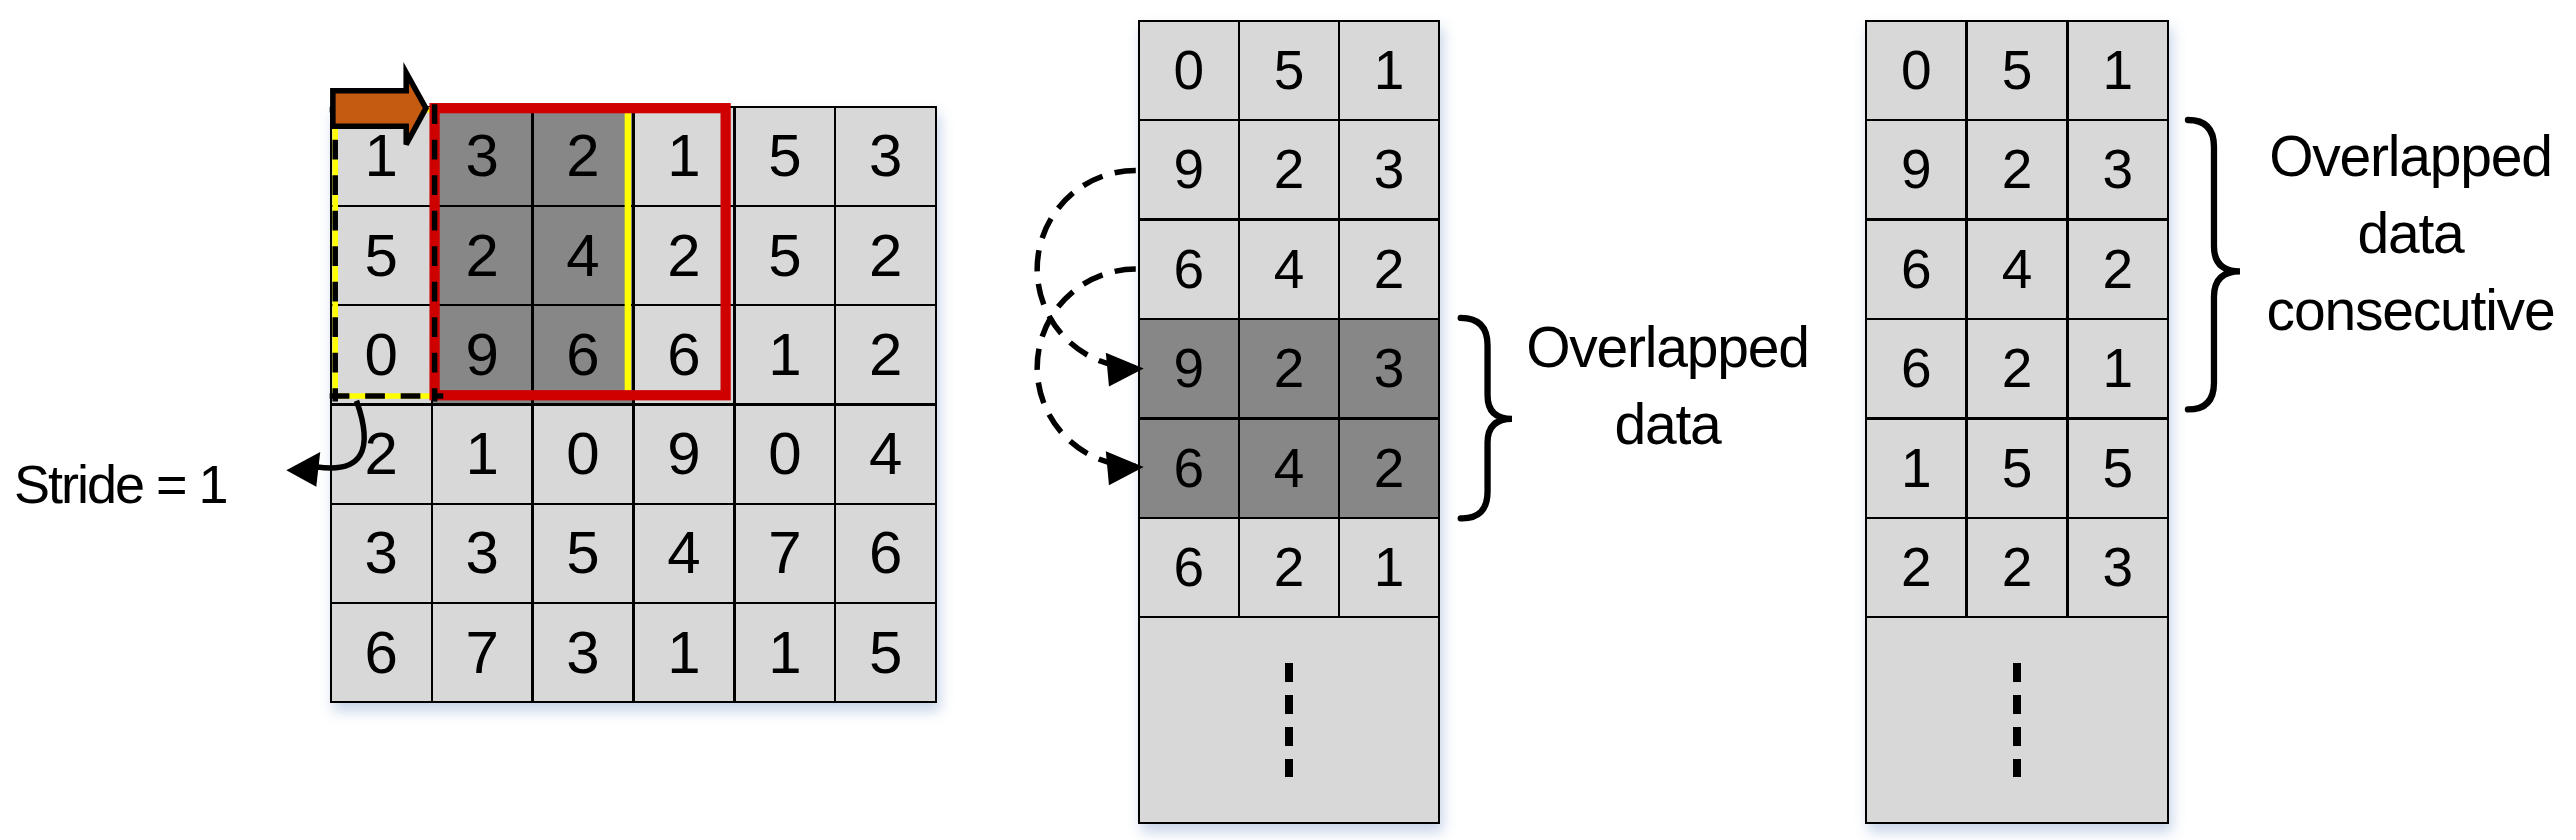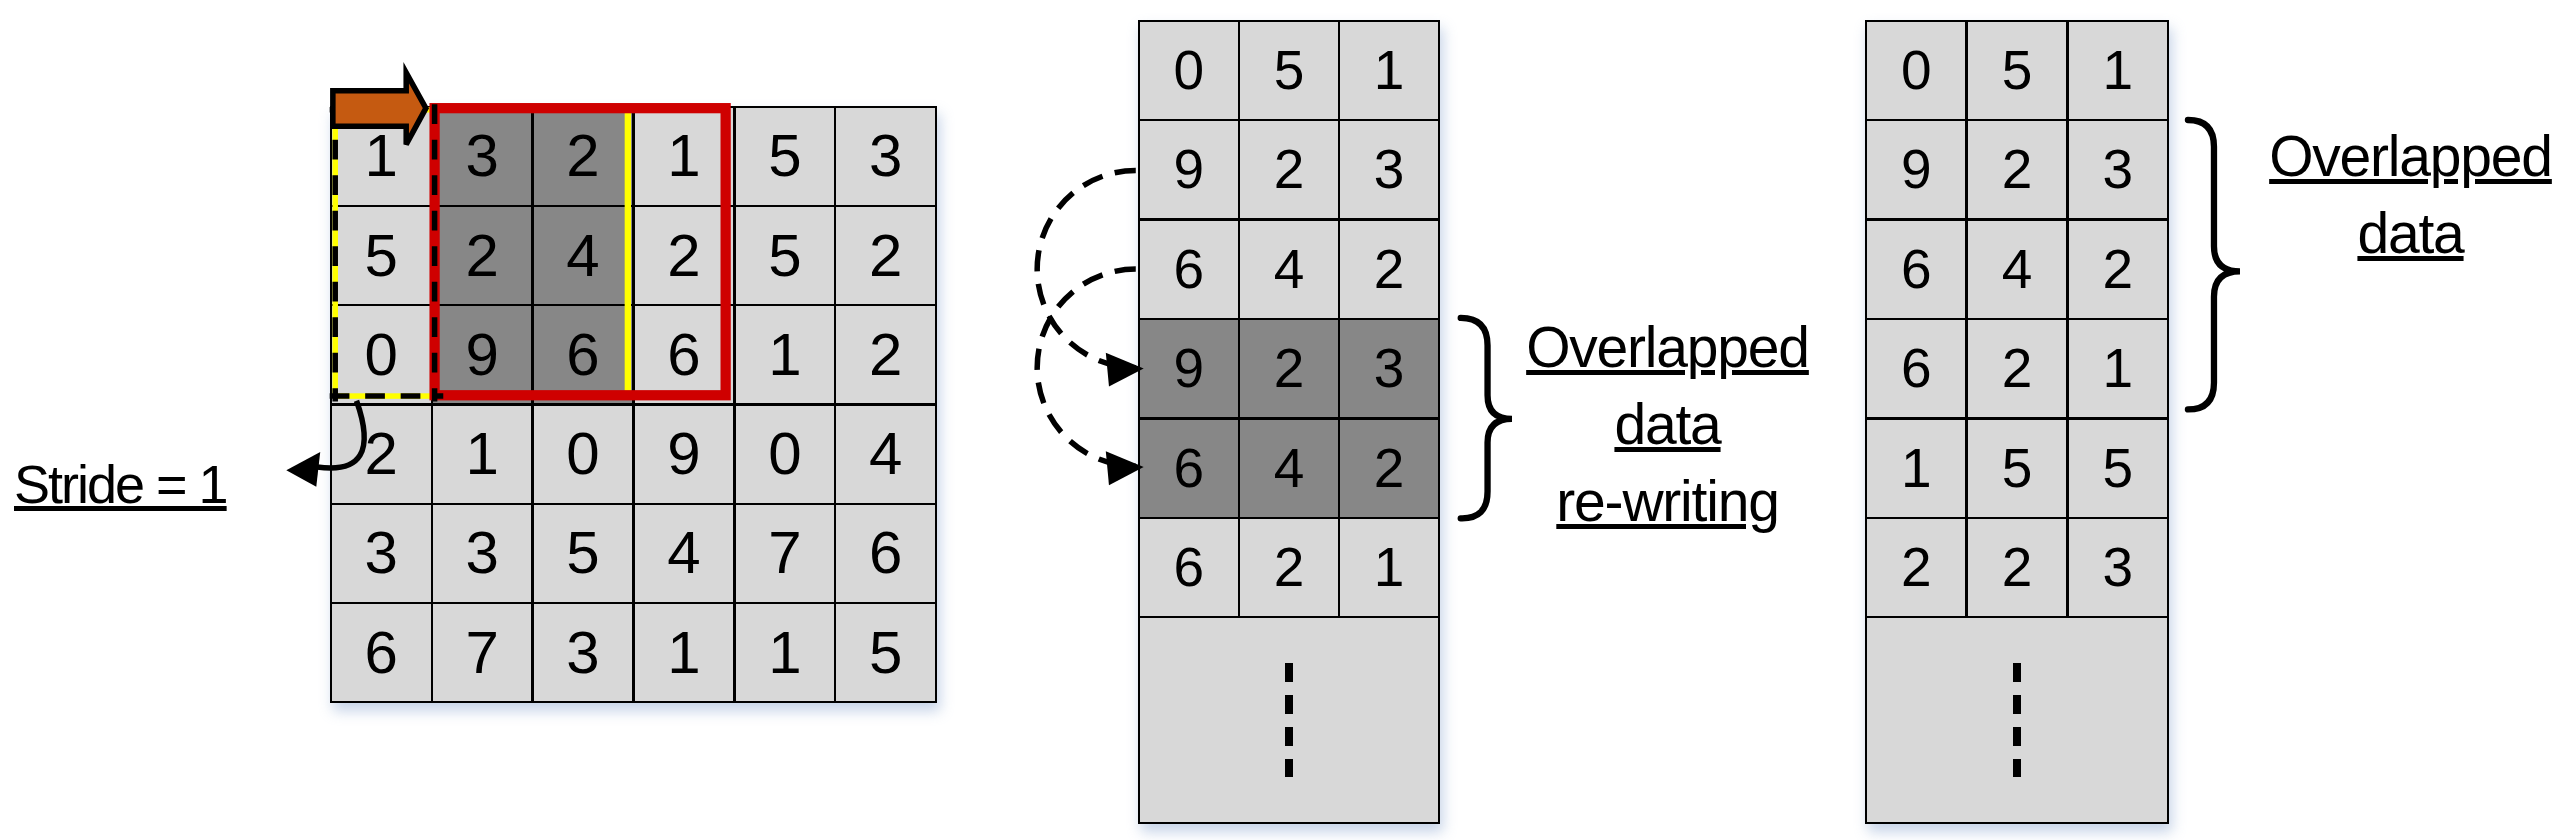--- a/index.html
+++ b/index.html
@@ -31,21 +31,21 @@
     background:repeating-linear-gradient(180deg,#000 0 19px,transparent 19px 32px);
   }
   
   .overlay{position:absolute;left:0;top:0;z-index:5;pointer-events:none;}
   .yellow-stroke{stroke:var(--window-yellow);}
   .red-stroke{stroke:var(--window-red);}
   .orange-fill{fill:var(--arrow-orange);}
   
   .lbl{
     position:absolute;z-index:6;color:#000;letter-spacing:-1.2px;
-    font-size:57px;line-height:77px;text-align:center;white-space:nowrap;text-decoration:underline;
+    font-size:57px;line-height:77px;text-align:center;white-space:nowrap;
   }
   #stride-label{left:14px;top:439px;font-size:54px;letter-spacing:-2px;text-align:center;line-height:1.1;margin-top:16px;}
   #rewrite-label{left:1506px;top:309px;width:323px;}
   #consec-label{left:2248px;top:118px;width:325px;}
 </style>
 </head>
 <body>
 
 <div class="stage">
 
@@ -159,22 +159,22 @@
     <path d="M 1852 403 Q 1886 403 1886 438 L 1886 501 Q 1886 531 1917 531 Q 1886 531 1886 561 L 1886 623 Q 1886 658 1852 657" fill="none" stroke="#000" stroke-width="8" stroke-linecap="round"></path>
 
     <path d="M 2774 152 Q 2807 152 2807 186 L 2807 312 Q 2807 344 2840 344 Q 2807 344 2807 376 L 2807 485 Q 2807 519 2774 519" fill="none" stroke="#000" stroke-width="8" stroke-linecap="round"></path>
   </svg>
 
   <div class="lbl" id="stride-label">Stride = 1</div>
 
   <div class="lbl" id="rewrite-label">
     <div>Overlapped</div>
     <div>data</div>
-    <div>re-writing</div>
   </div>
 
   <div class="lbl" id="consec-label">
     <div>Overlapped</div>
     <div>data</div>
+    <div>consecutive</div>
   </div>
 
 </div>
 
 
 </body></html>

